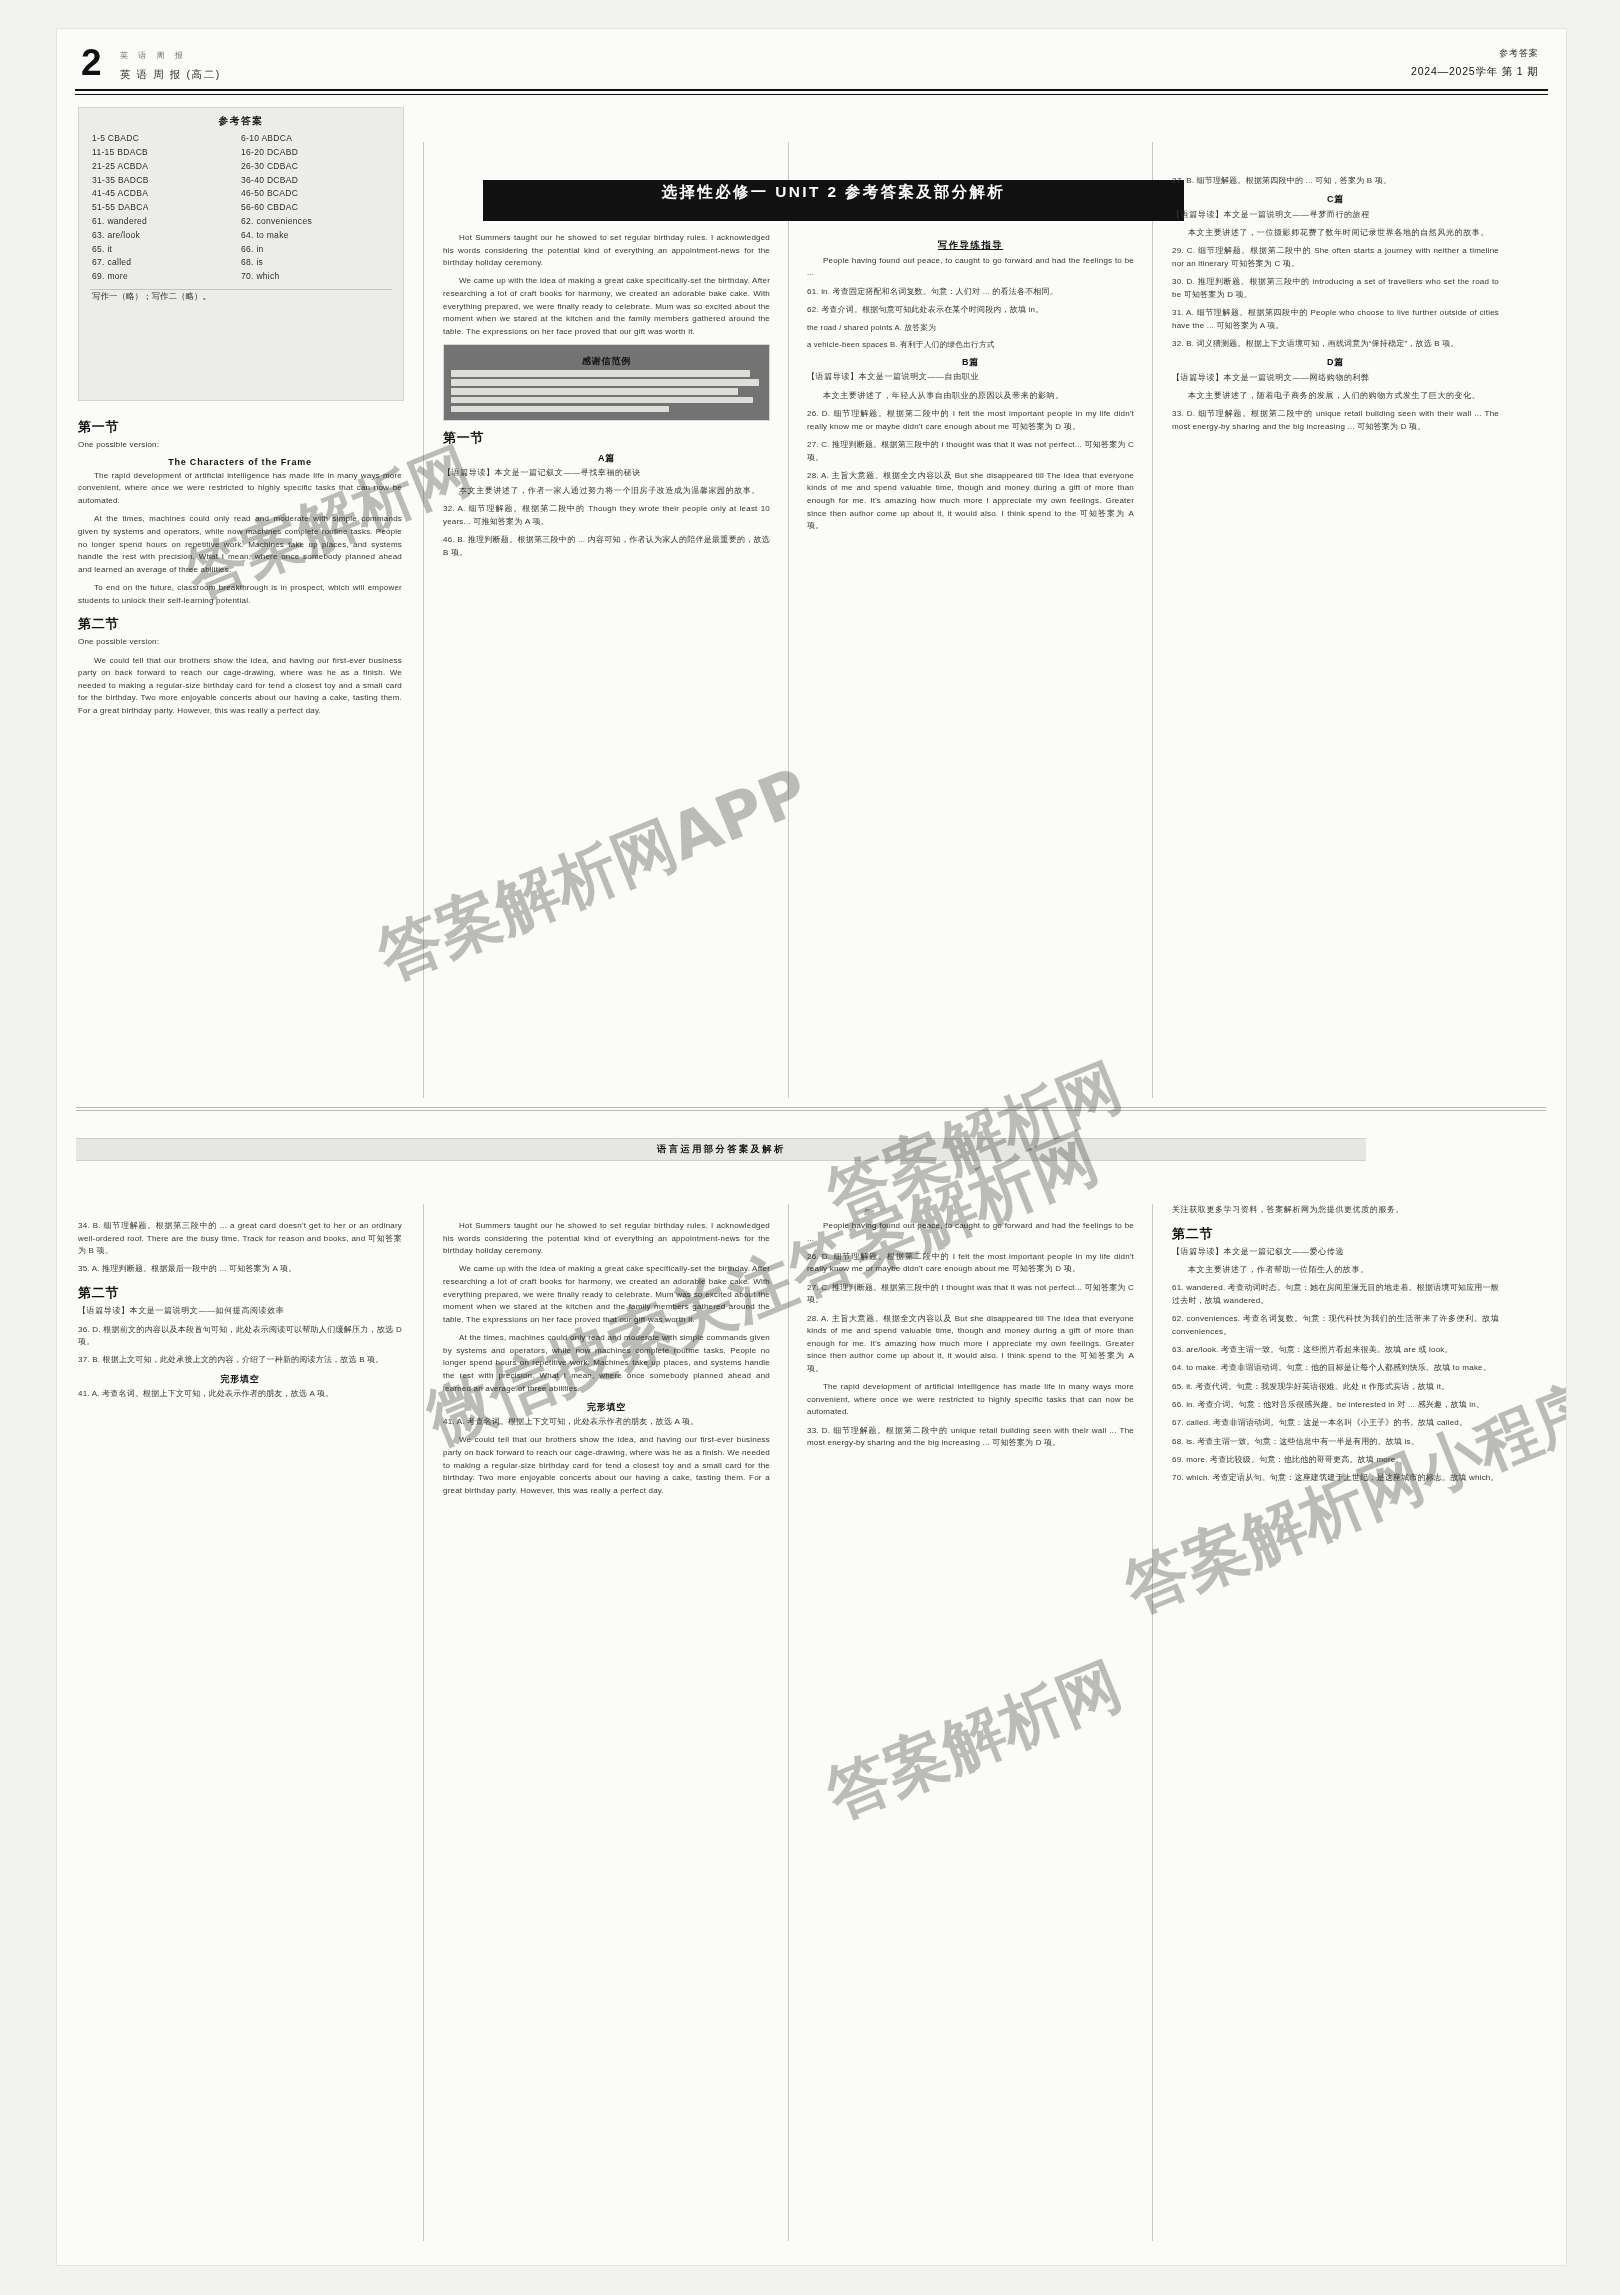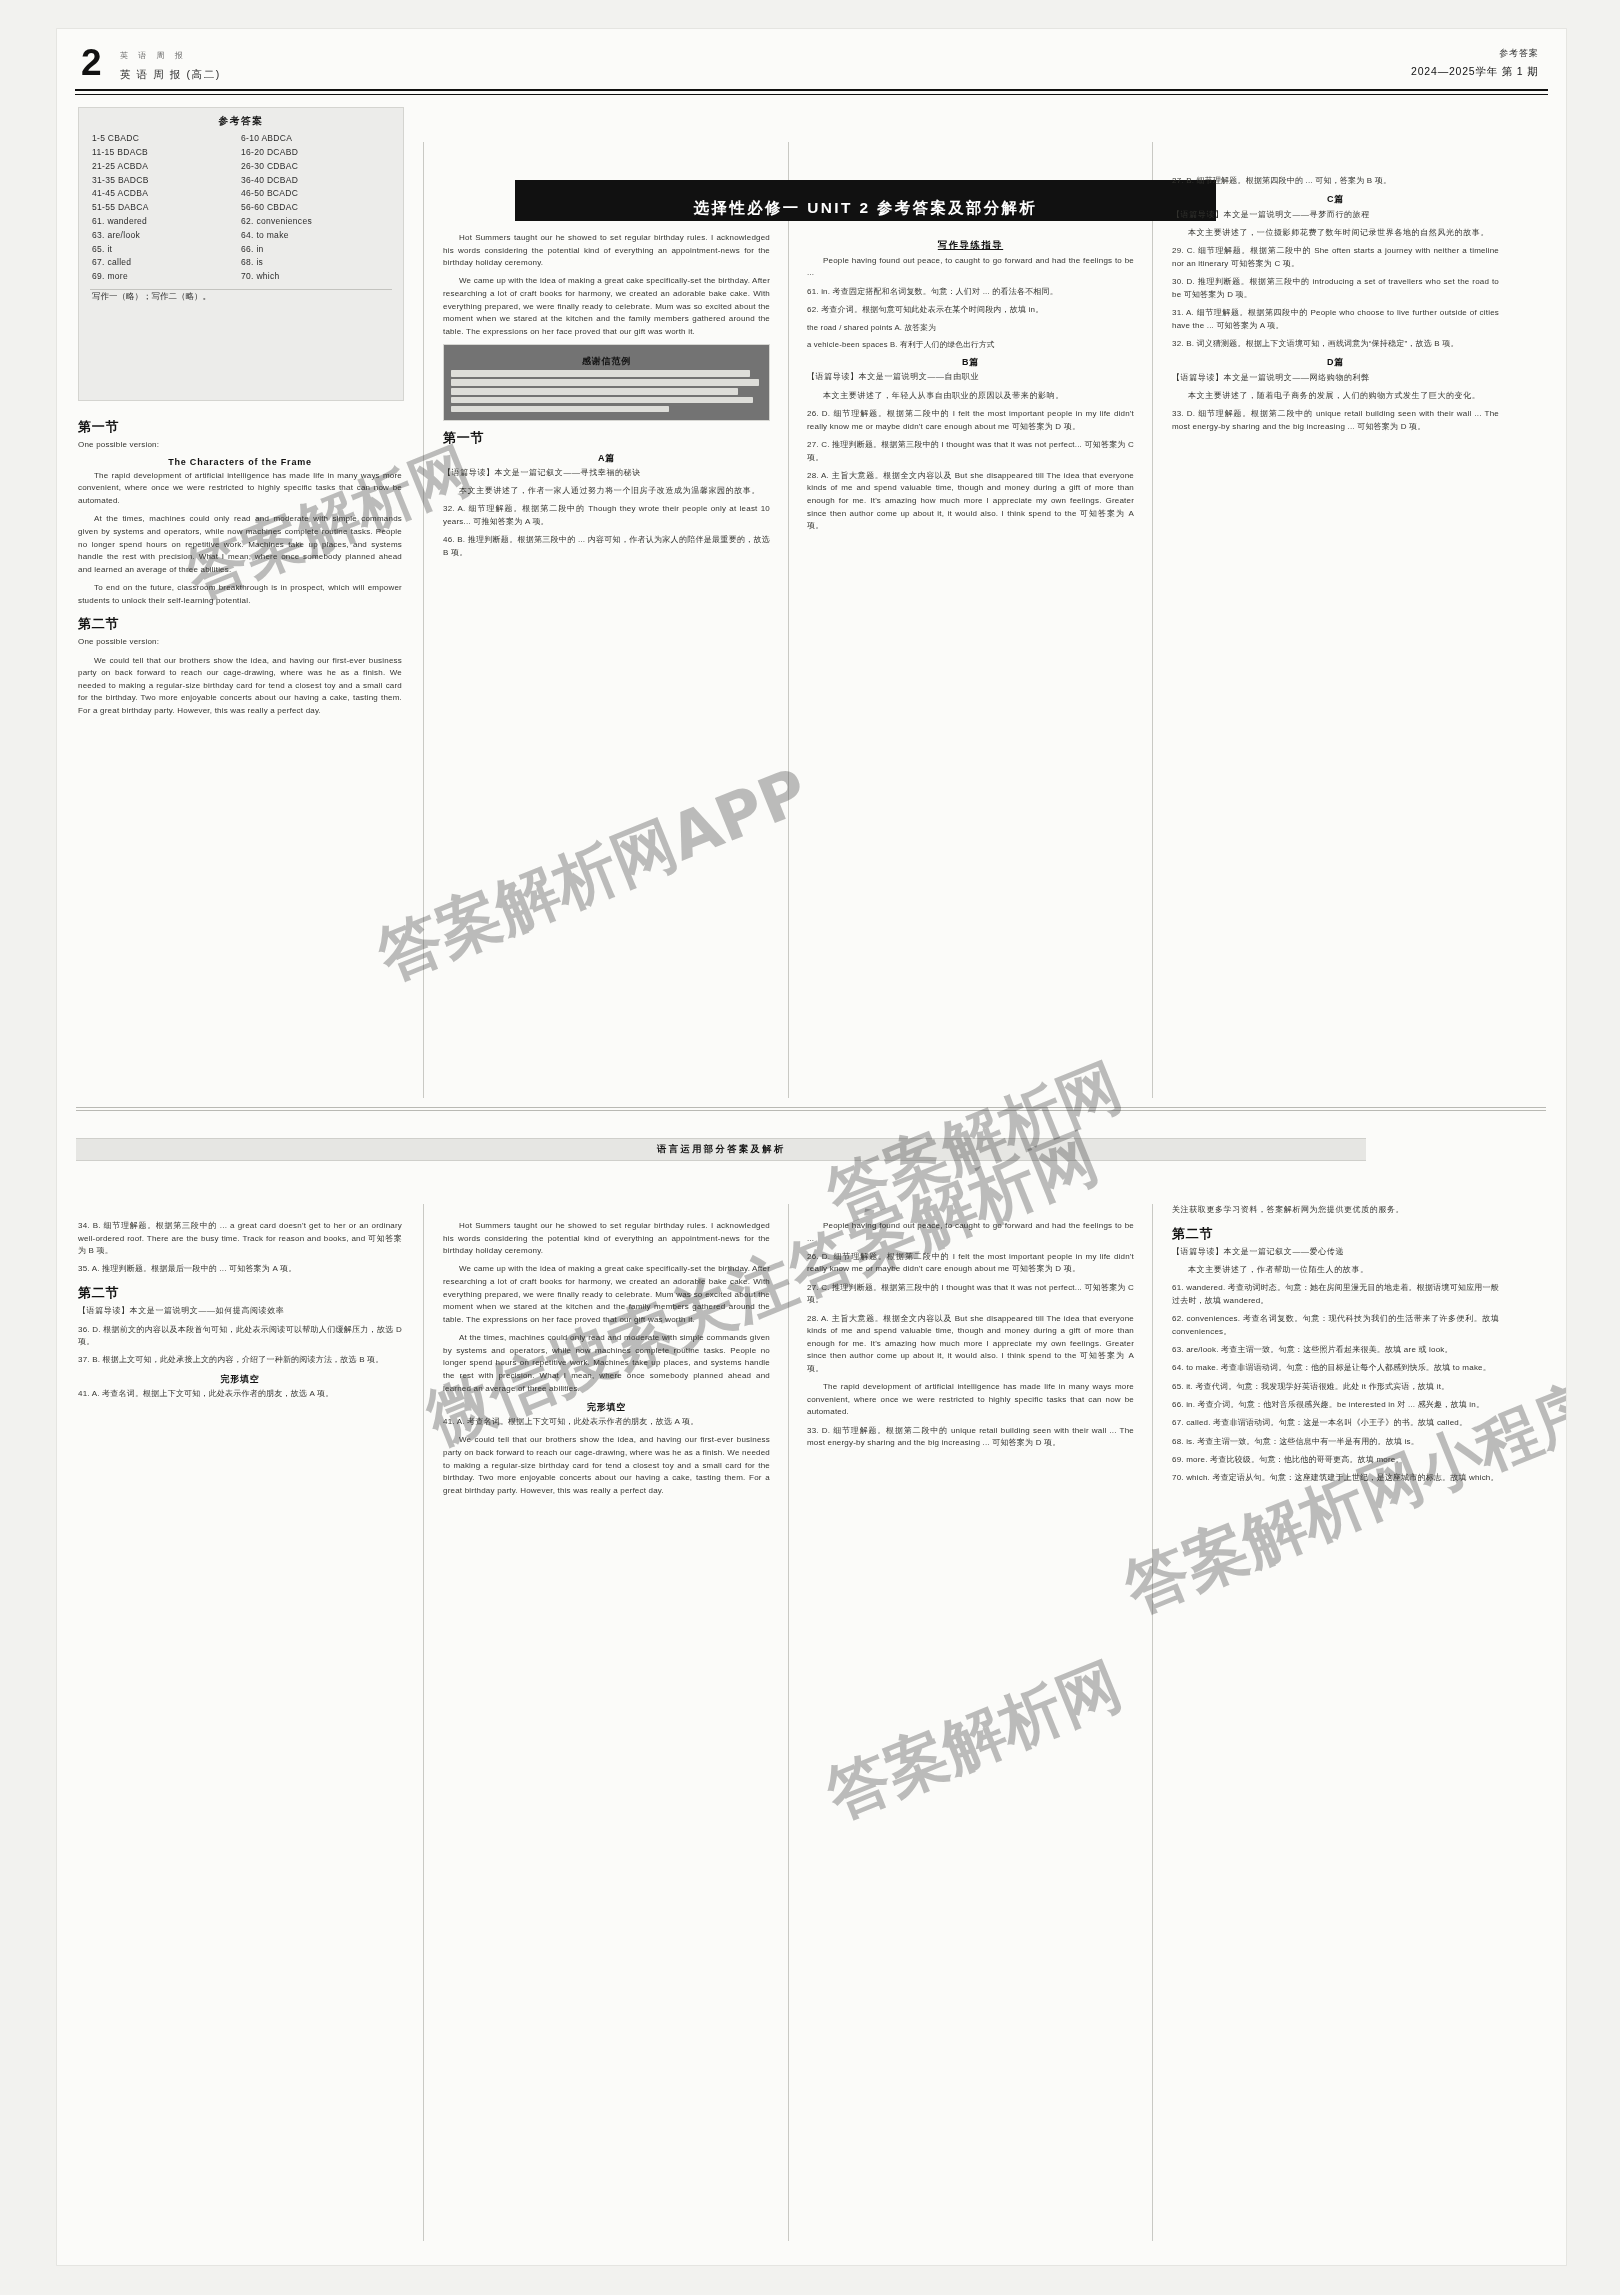--- a/index.html
+++ b/index.html
@@ -83,23 +83,23 @@
   .kb-cell{
     width:50%; font-size:8.5px; color:#2b2b2b; line-height:13.8px;
     letter-spacing:0.3px; white-space:nowrap; overflow:hidden;
   }
   .kb-sep{
     margin:4.9px 11.3px 1.6px; height:0.8px; background:#c3c3bf;
   }
 
   
   .banner{
-    position:absolute; left:458px; top:151px; width:697px; height:37px;
+    position:absolute; left:426px; top:151px; width:697px; height:37px;
     background:#111; border:2.4px double #111;
-    display:flex; align-items:flex-end; justify-content:center;
+    display:flex; align-items:flex-start; justify-content:center;
   }
   .banner span{
     color:#fff; font-size:15.4px; font-weight:bold; letter-spacing:2.4px;
   }
 
   
   .sec-head{
     font-size:13px; font-weight:bold; color:#111; letter-spacing:0.8px;
     margin:8px 0 3.2px;
   }

